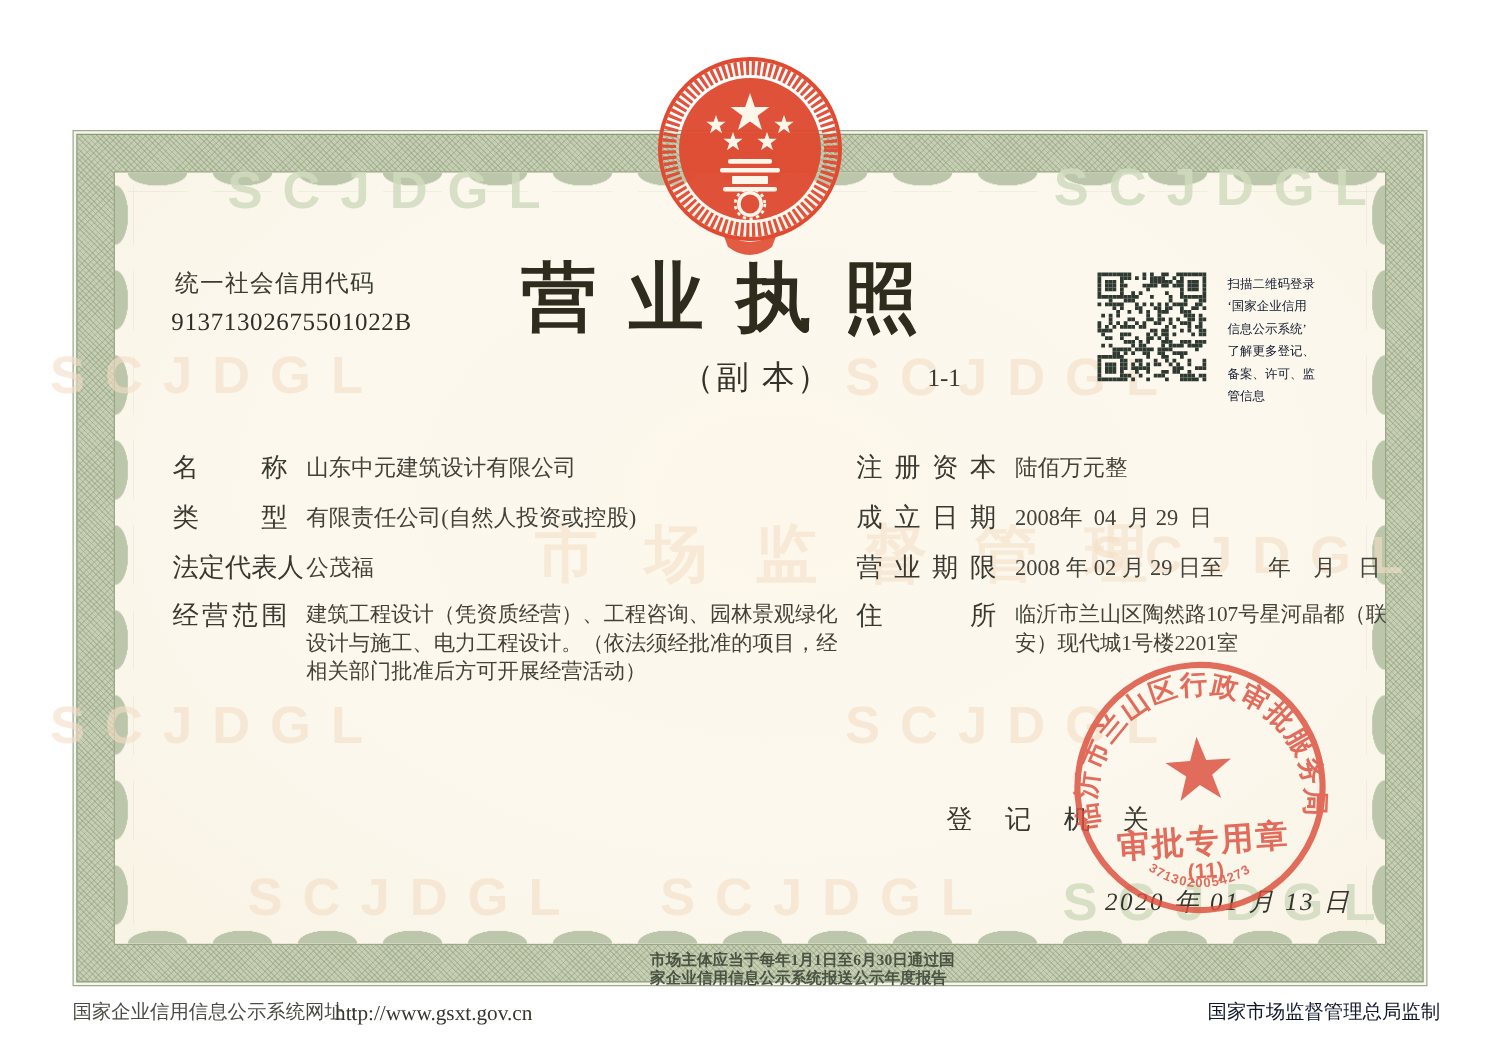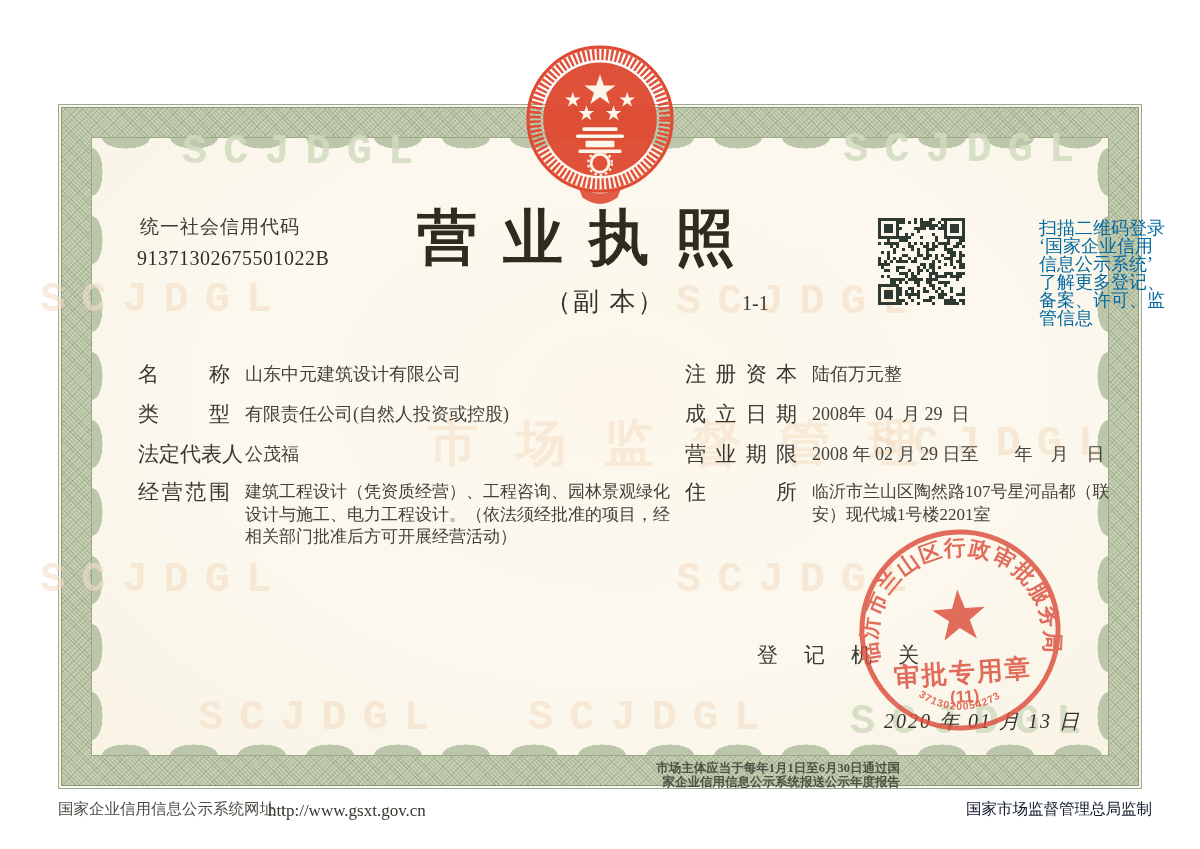--- a/index.html
+++ b/index.html
@@ -32,42 +32,42 @@
     background:radial-gradient(ellipse 34px 15px at 34px 15px, #bcc6aa 69%, rgba(188,198,170,0) 71%);
     background-size:68px 15px;background-repeat:repeat-x;}
   .sc-left{left:0;top:0;bottom:0;width:15px;
     background:radial-gradient(ellipse 15px 34px at 0px 34px, #bcc6aa 69%, rgba(188,198,170,0) 71%);
     background-size:15px 68px;background-repeat:repeat-y;}
   .sc-right{right:0;top:0;bottom:0;width:15px;
     background:radial-gradient(ellipse 15px 34px at 15px 34px, #bcc6aa 69%, rgba(188,198,170,0) 71%);
     background-size:15px 68px;background-repeat:repeat-y;}
 
   
-  .wm{position:absolute;font-family:Liberation Mono, monospace;
+  .wm{position:absolute;font-family:Liberation Sans, sans-serif;
       font-weight:bold;letter-spacing:16px;font-size:42px;pointer-events:none;z-index:2;text-align:right;}
   .wm-green{color:rgba(208,218,190,.85);}
   .wm-warm{color:rgba(243,222,198,.60);}
   .wm-cjk{font-size:50px;letter-spacing:38px;color:rgba(241,219,192,.50);}
 
   
   .credit-label{position:absolute;left:140px;top:214px;font-size:19px;letter-spacing:1px;color:#3b3b33;z-index:3;}
   .credit-code{position:absolute;left:137px;top:247px;font-size:20px;letter-spacing:.5px;color:#2f2f2a;z-index:3;}
   .doc-title{position:absolute;left:0;top:198px;width:1180px;text-align:center;margin-left:-14px;
     font-family:"Liberation Sans","DejaVu Sans",sans-serif;font-weight:bold;
     font-size:60px;letter-spacing:26px;text-indent:26px;color:#2e2c1d;z-index:3;}
   .doc-subtitle{position:absolute;left:545px;top:284px;font-size:26px;letter-spacing:2px;color:#33332b;z-index:3;}
   .copy-num{position:absolute;left:742px;top:292px;font-size:20px;color:#3a3a32;z-index:3;}
 
   
   .qr{position:absolute;left:878px;top:218px;width:87px;height:87px;z-index:3;
       display:grid;grid-template-columns:repeat(29,3px);grid-template-rows:repeat(29,3px);}
   .qr div{width:3px;height:3px;}
   .qr .d{background:#2e3a31;}
-  .qr-caption{position:absolute;left:1039px;top:219px;width:130px;font-size:18px;line-height:18px;
-      color:#0369a1;z-index:3;}
+  .qr-caption{position:absolute;left:982px;top:219px;width:130px;font-size:10px;line-height:18px;
+      color:#0f172a;z-index:3;}
 
   
   .field-row{position:absolute;display:flex;align-items:flex-start;z-index:3;}
   .row-left{left:138px;width:545px;}
   .row-left .flabel{width:92px;}
   .row-left .fvalue{margin-left:15px;width:437px;}
   .row-right{left:685px;width:455px;}
   .row-right .flabel{width:112px;}
   .row-right .fvalue{margin-left:15px;width:330px;}
   .flabel{font-size:21px;color:#393931;flex-shrink:0;}
@@ -81,21 +81,21 @@
 
   
   .seal{position:absolute;left:856px;top:526px;width:208px;height:208px;color:#dd4e3c;
       opacity:.82;transform:rotate(-4deg);z-index:5;}
   .seal text{fill:#dd4e3c;font-family:"Liberation Sans","DejaVu Sans",sans-serif;font-weight:bold;}
 
   
   .emblem{position:absolute;left:520px;top:44px;width:160px;height:160px;z-index:4;}
 
   
-  .notice{position:absolute;left:520px;top:762px;width:380px;text-align:right;
+  .notice{position:absolute;left:520px;top:762px;width:380px;text-align:left;
       font-size:12.5px;line-height:13.5px;font-weight:bold;color:#4a5343;z-index:6;}
   .footer-left-label{position:absolute;left:58px;top:799px;font-size:15.5px;color:#4c4c45;z-index:3;}
   .footer-url{position:absolute;left:268px;top:801px;font-size:17px;color:#36362f;z-index:3;}
   .footer-right{position:absolute;left:966px;top:799px;font-size:15.5px;color:#0f172a;z-index:3;}
 </style>
 </head>
 <body>
 
 <div class="stage">
 

